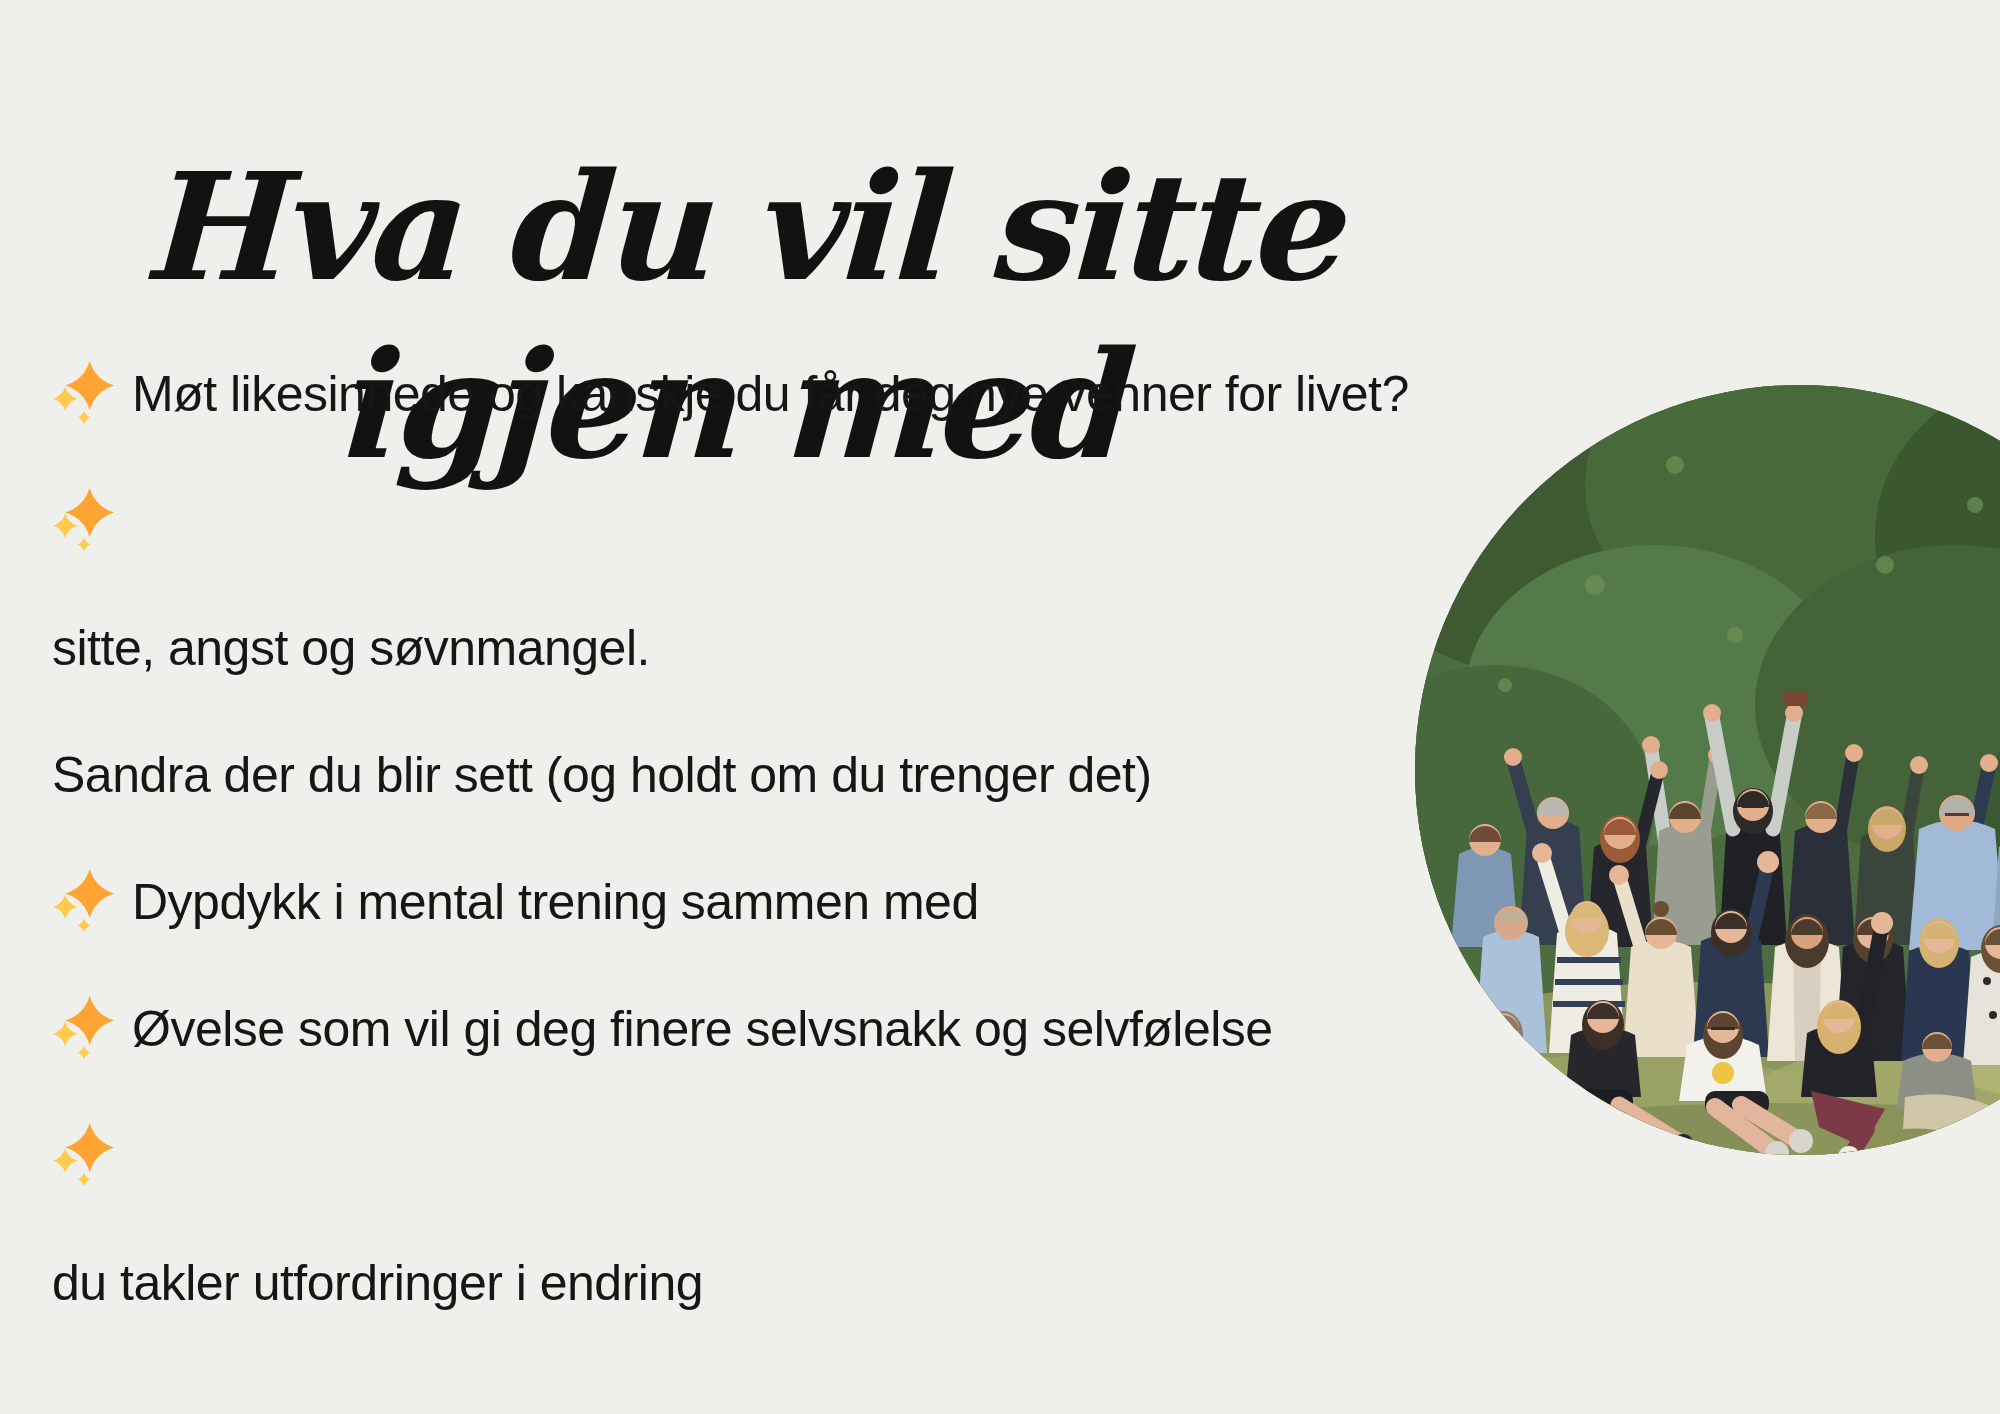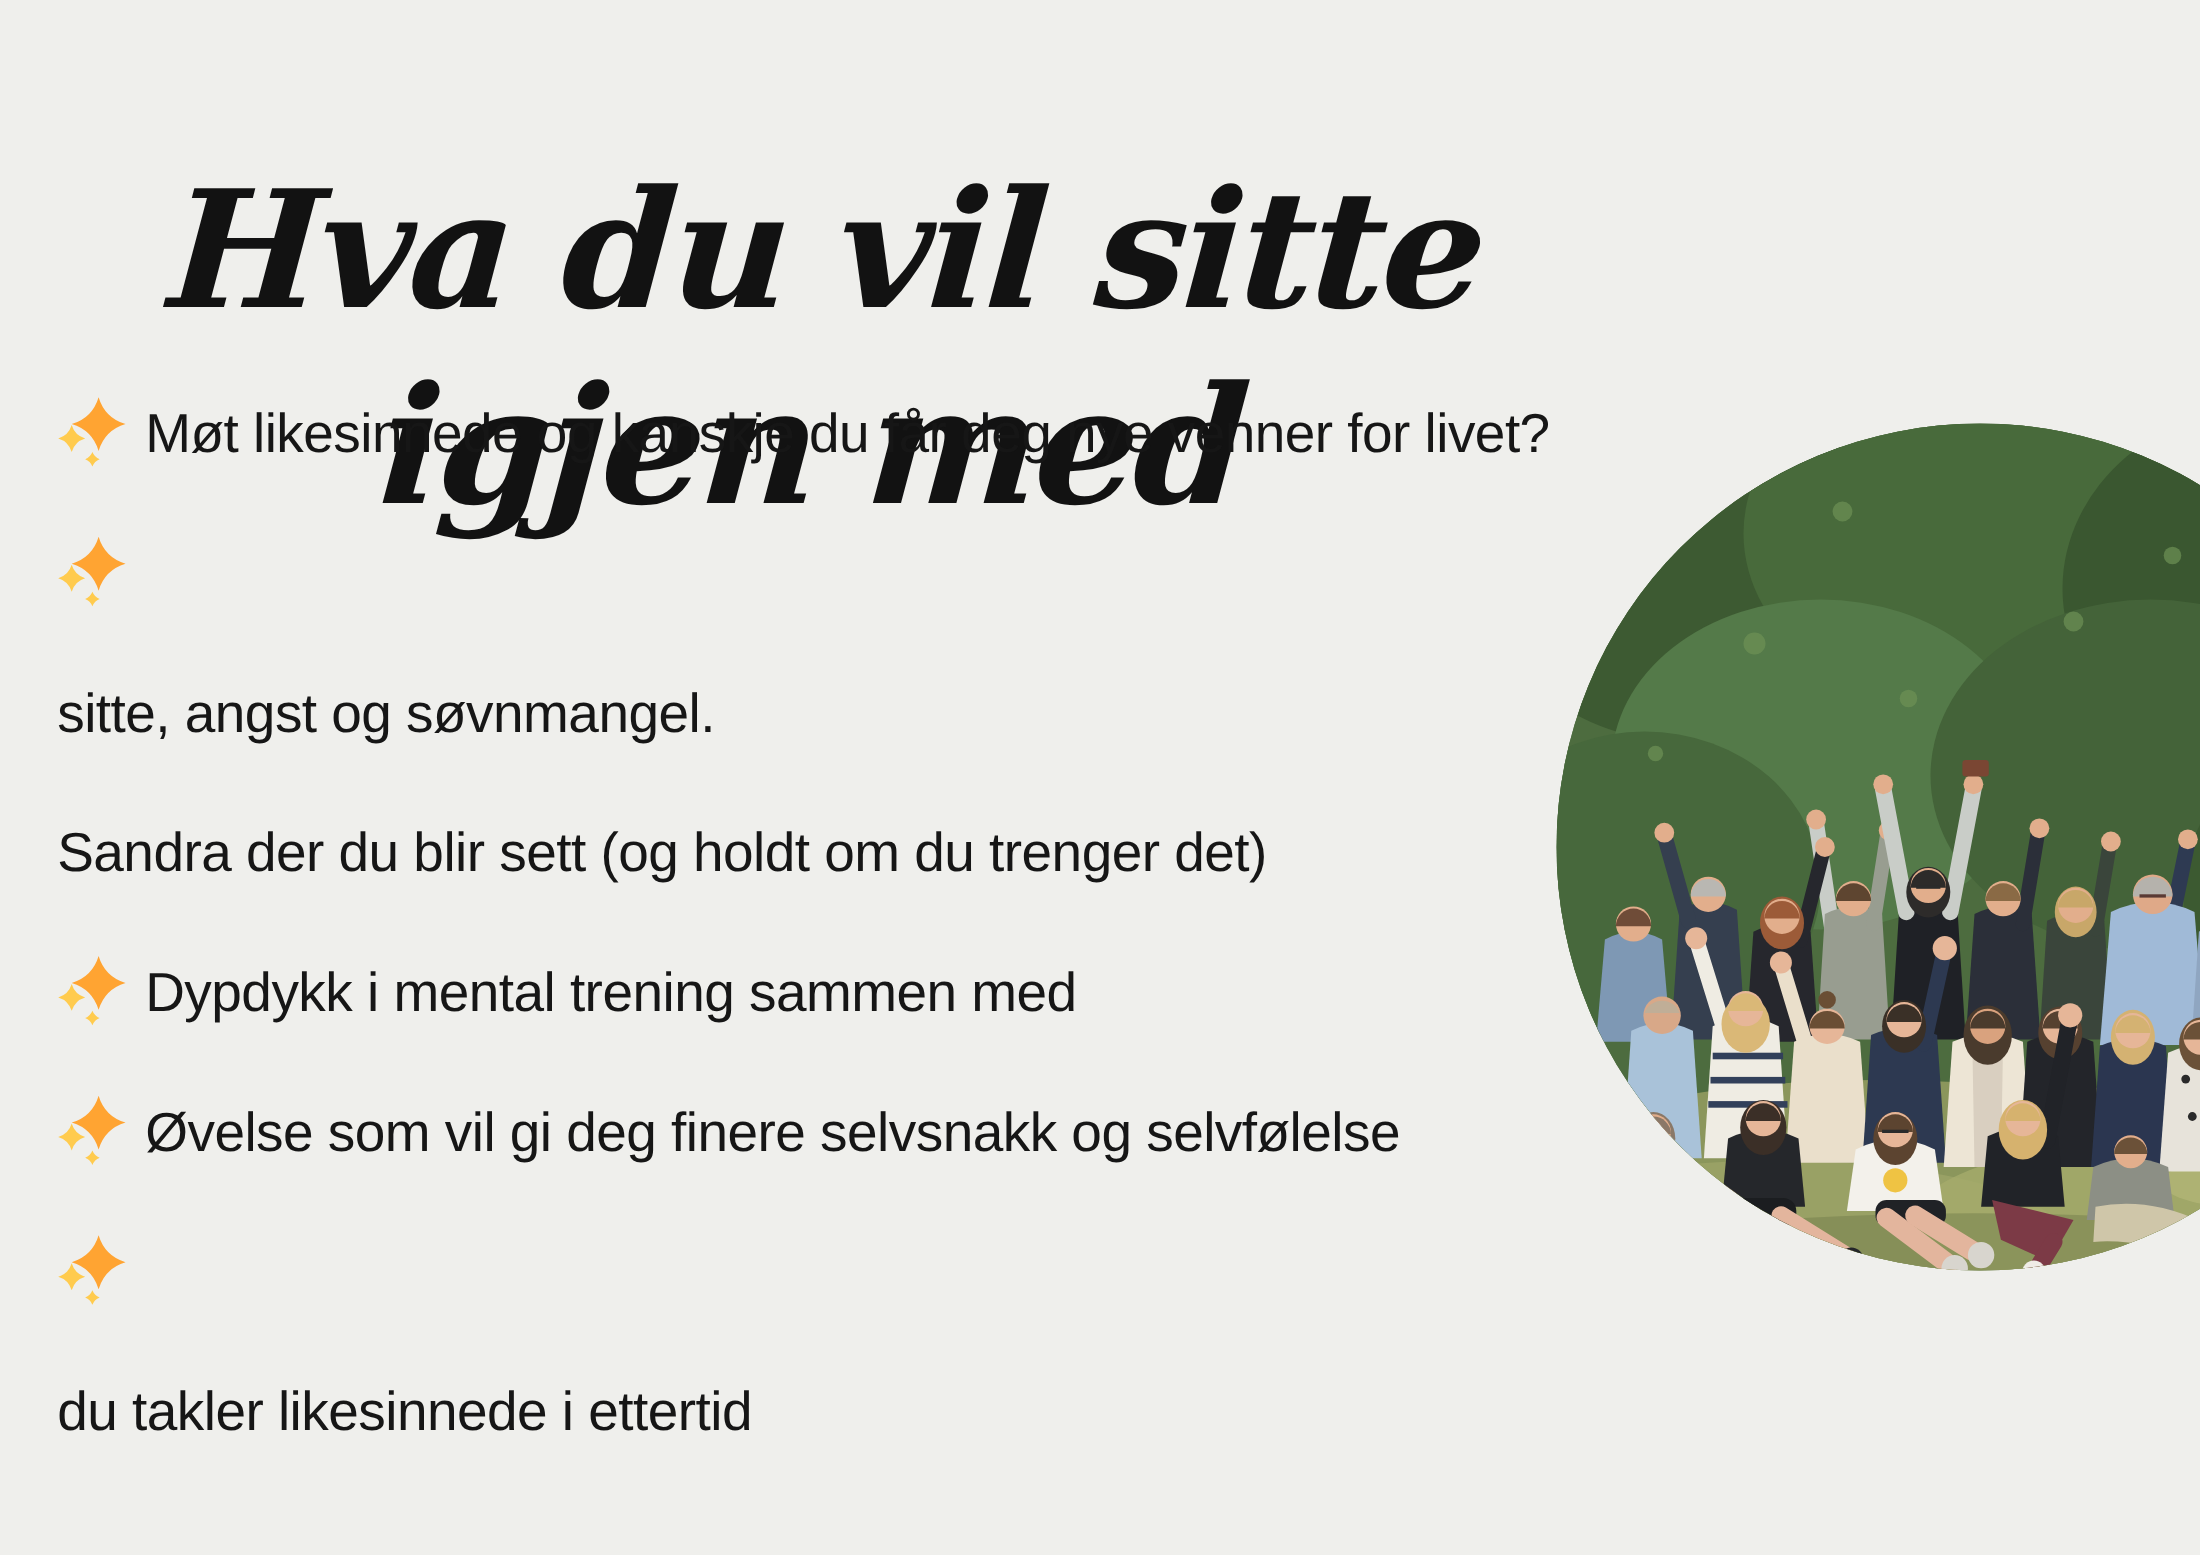--- a/index.html
+++ b/index.html
@@ -86,21 +86,21 @@
           <path fill="var(--sp-small)" d="M14,27 Q17,37 27,40 Q17,43 14,53 Q11,43 1,40 Q11,37 14,27 Z"></path>
           <path fill="var(--sp-small)" d="M34,53 Q36,58 41,60 Q36,62 34,67 Q32,62 27,60 Q32,58 34,53 Z"></path>
         </svg>
     </div>
     <div class="line">
       <svg class="sparkle" viewBox="0 0 68 70" style="visibility: hidden; width: 0px; margin: 0px;">
           <path fill="var(--sp-main)" d="M40,0 Q46,20 66,26 Q46,32 40,52 Q34,32 14,26 Q34,20 40,0 Z"></path>
           <path fill="var(--sp-small)" d="M14,27 Q17,37 27,40 Q17,43 14,53 Q11,43 1,40 Q11,37 14,27 Z"></path>
           <path fill="var(--sp-small)" d="M34,53 Q36,58 41,60 Q36,62 34,67 Q32,62 27,60 Q32,58 34,53 Z"></path>
         </svg>
-      <span>du takler likesinnede i ettertid</span>
+      <span>du takler utfordringer i endring</span>
     </div>
   </div>
 
   <div class="photo" title="Outdoor group photo of about thirty smiling people cheering with raised arms in front of green birch trees, front row sitting on dry grass">
     <svg viewBox="0 0 770 770">
 
       <rect x="0" y="0" width="770" height="660" fill="#4D6C3F"></rect>
       <ellipse cx="120" cy="130" rx="190" ry="160" fill="#3D5A32"></ellipse>
       <ellipse cx="400" cy="100" rx="230" ry="170" fill="#486A3B"></ellipse>
       <ellipse cx="660" cy="150" rx="200" ry="170" fill="#3A5730"></ellipse>

